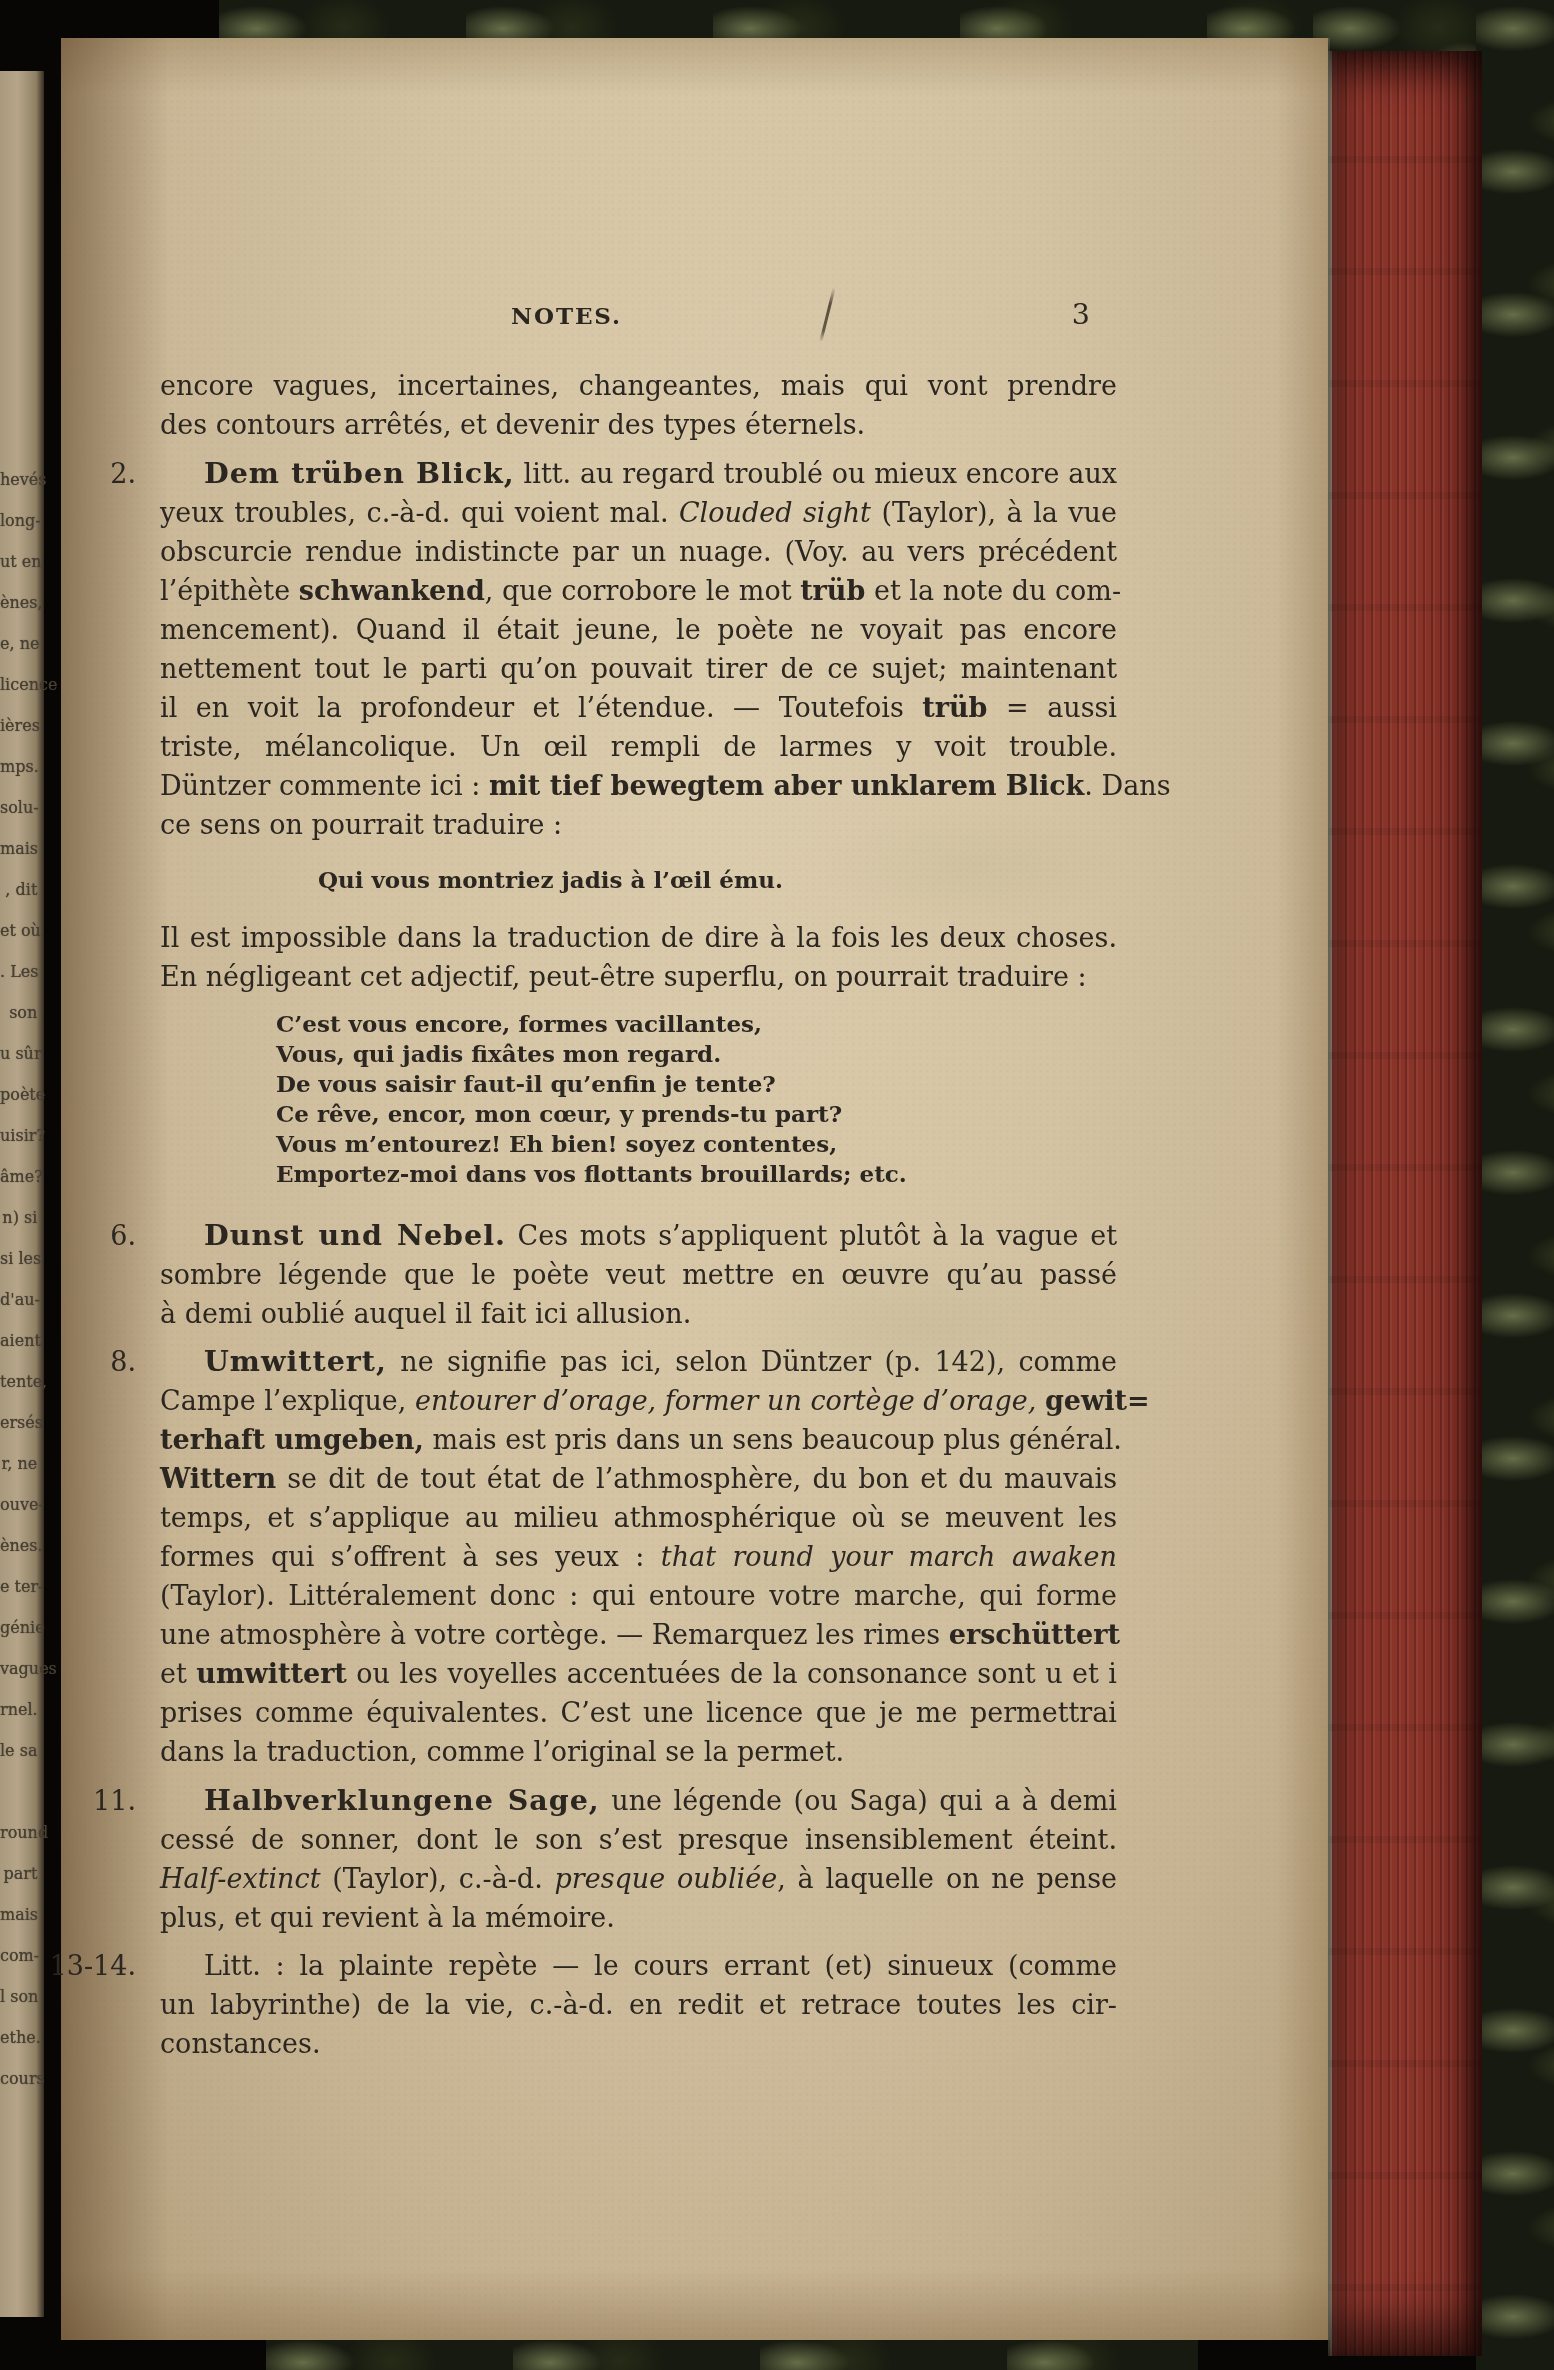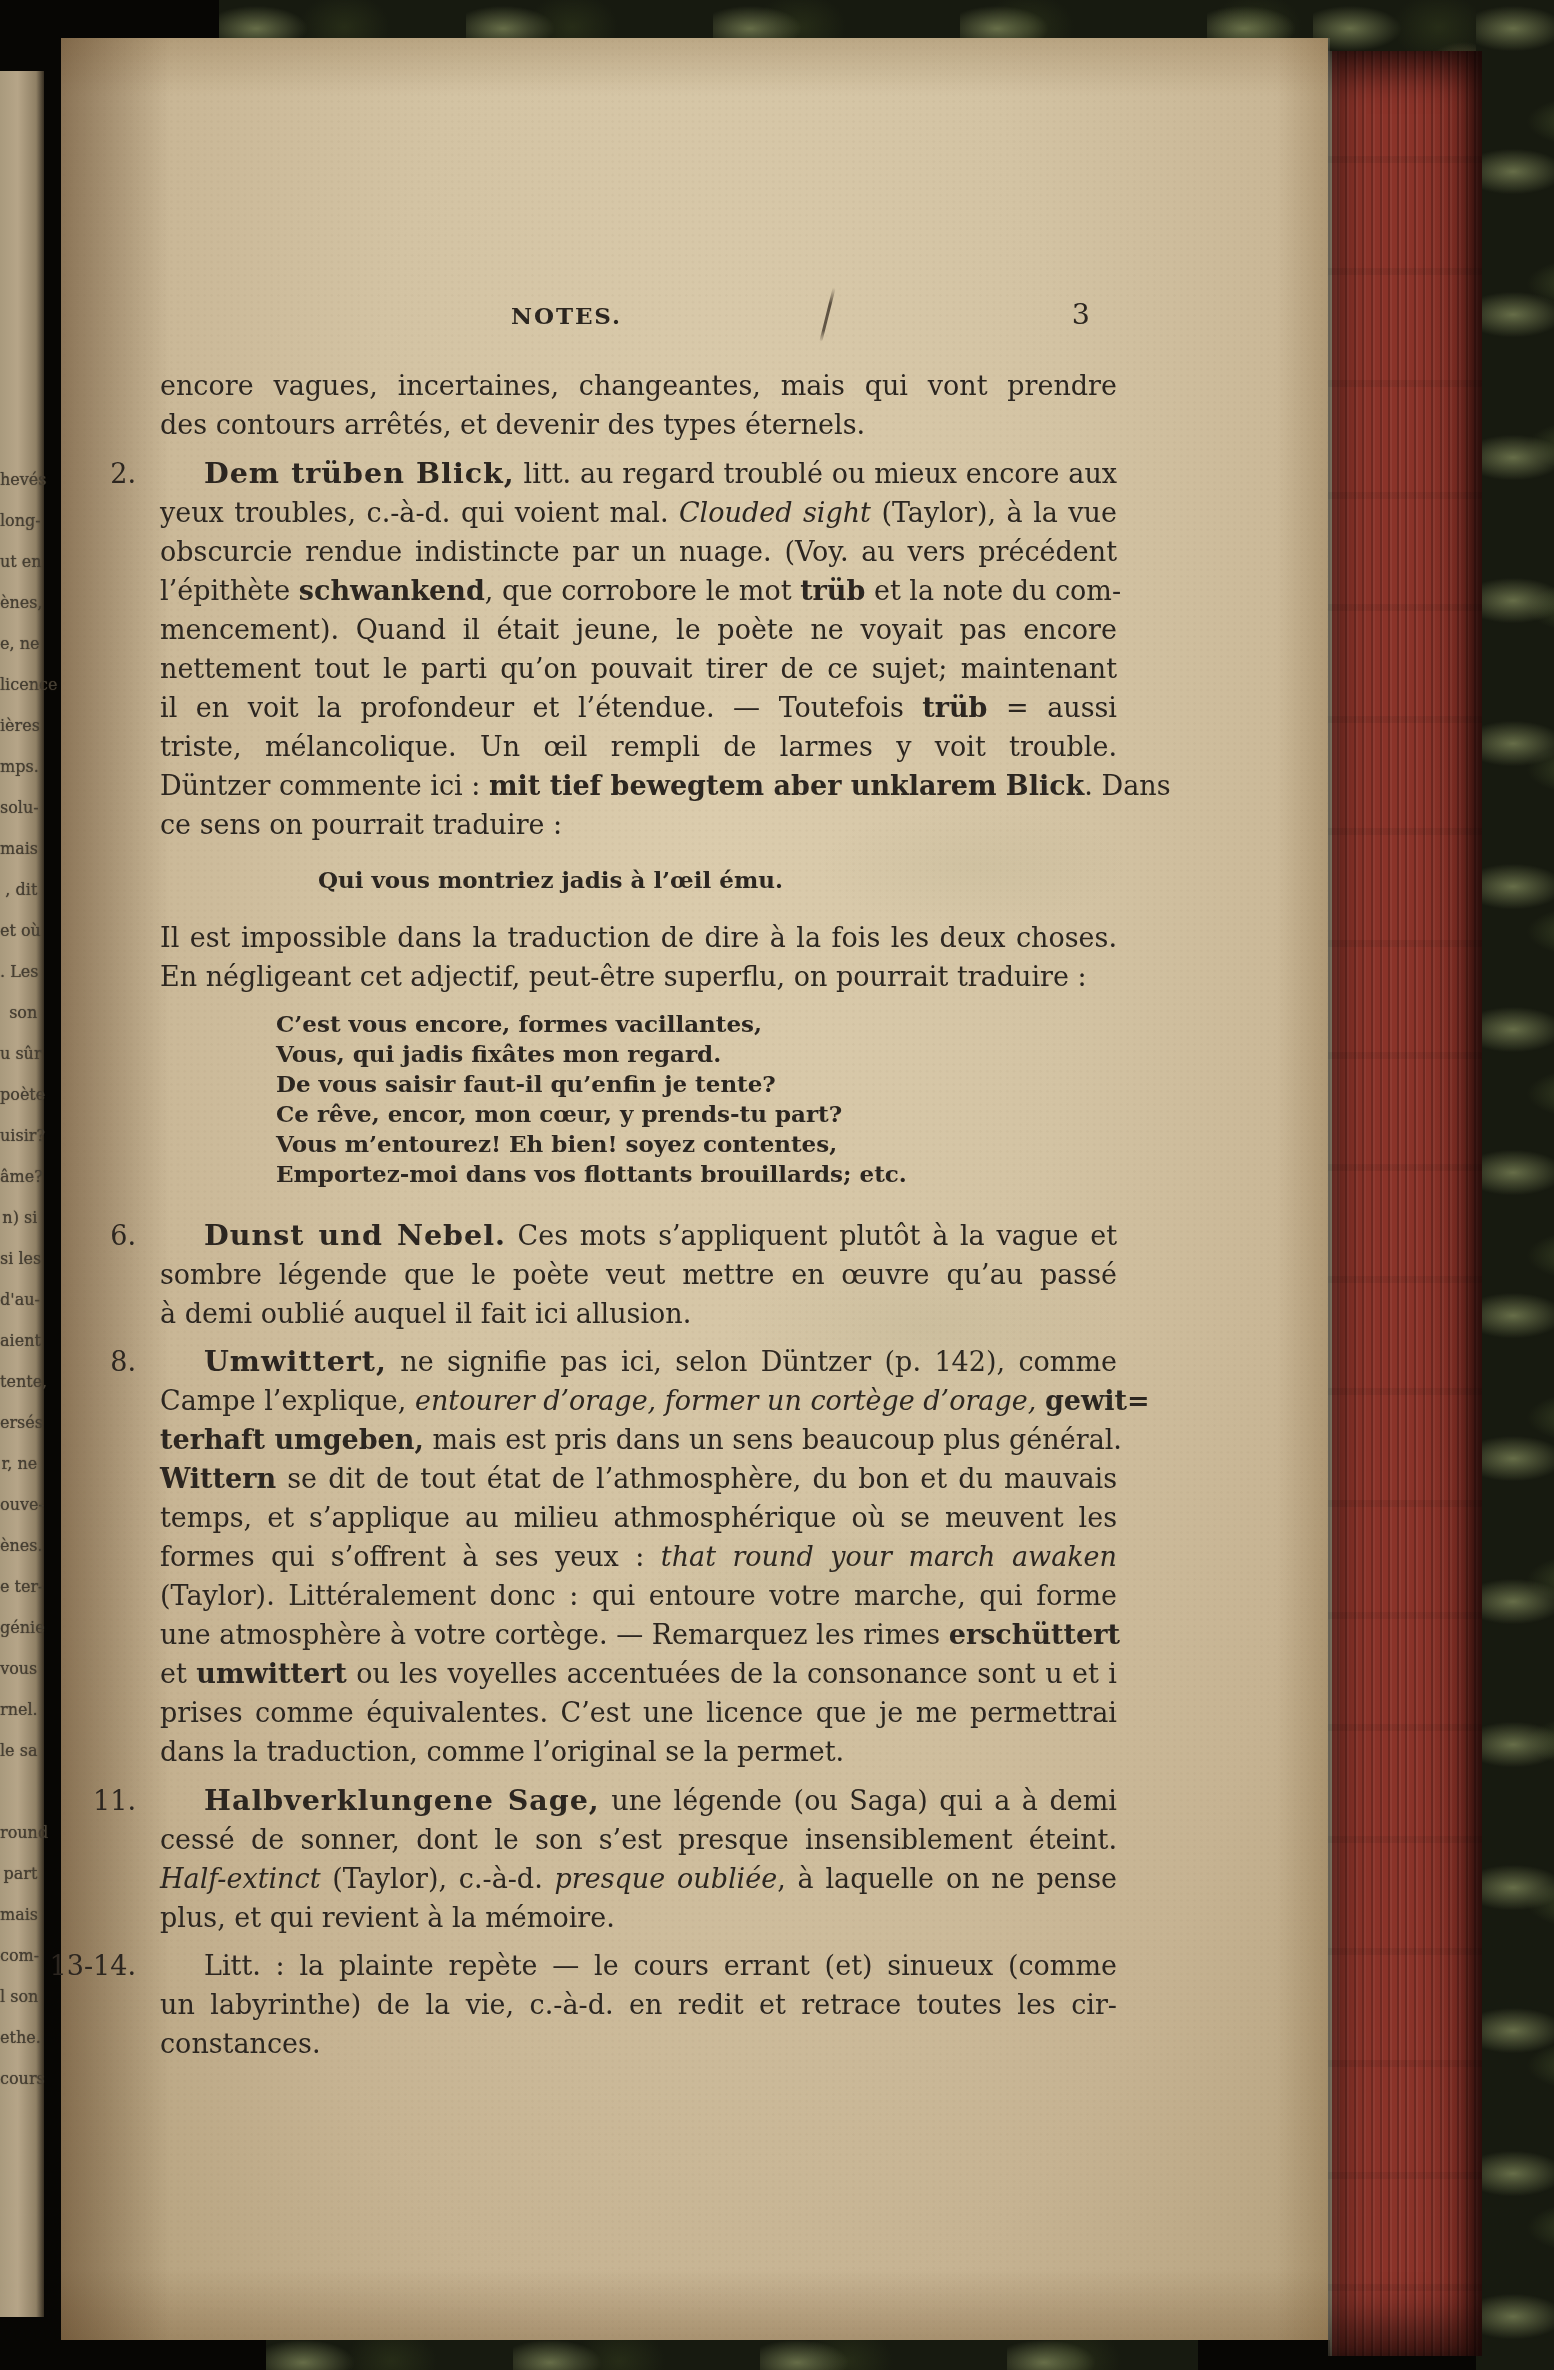--- a/index.html
+++ b/index.html
@@ -155,21 +155,21 @@
         <span class="frag">si les</span>
         <span class="frag">d'au-</span>
         <span class="frag">aient</span>
         <span class="frag">tente,</span>
         <span class="frag">ersés</span>
         <span class="frag">r, ne</span>
         <span class="frag">ouve-</span>
         <span class="frag">ènes.</span>
         <span class="frag">e ter-</span>
         <span class="frag">génie</span>
-        <span class="frag">vous</span>
+        <span class="frag">vagues</span>
         <span class="frag">rnel.</span>
         <span class="frag">le sa</span>
         <span class="frag">&nbsp;</span>
         <span class="frag">round</span>
         <span class="frag">part</span>
         <span class="frag">mais</span>
         <span class="frag">com-</span>
         <span class="frag">l son</span>
         <span class="frag">ethe.</span>
         <span class="frag">cours</span>

